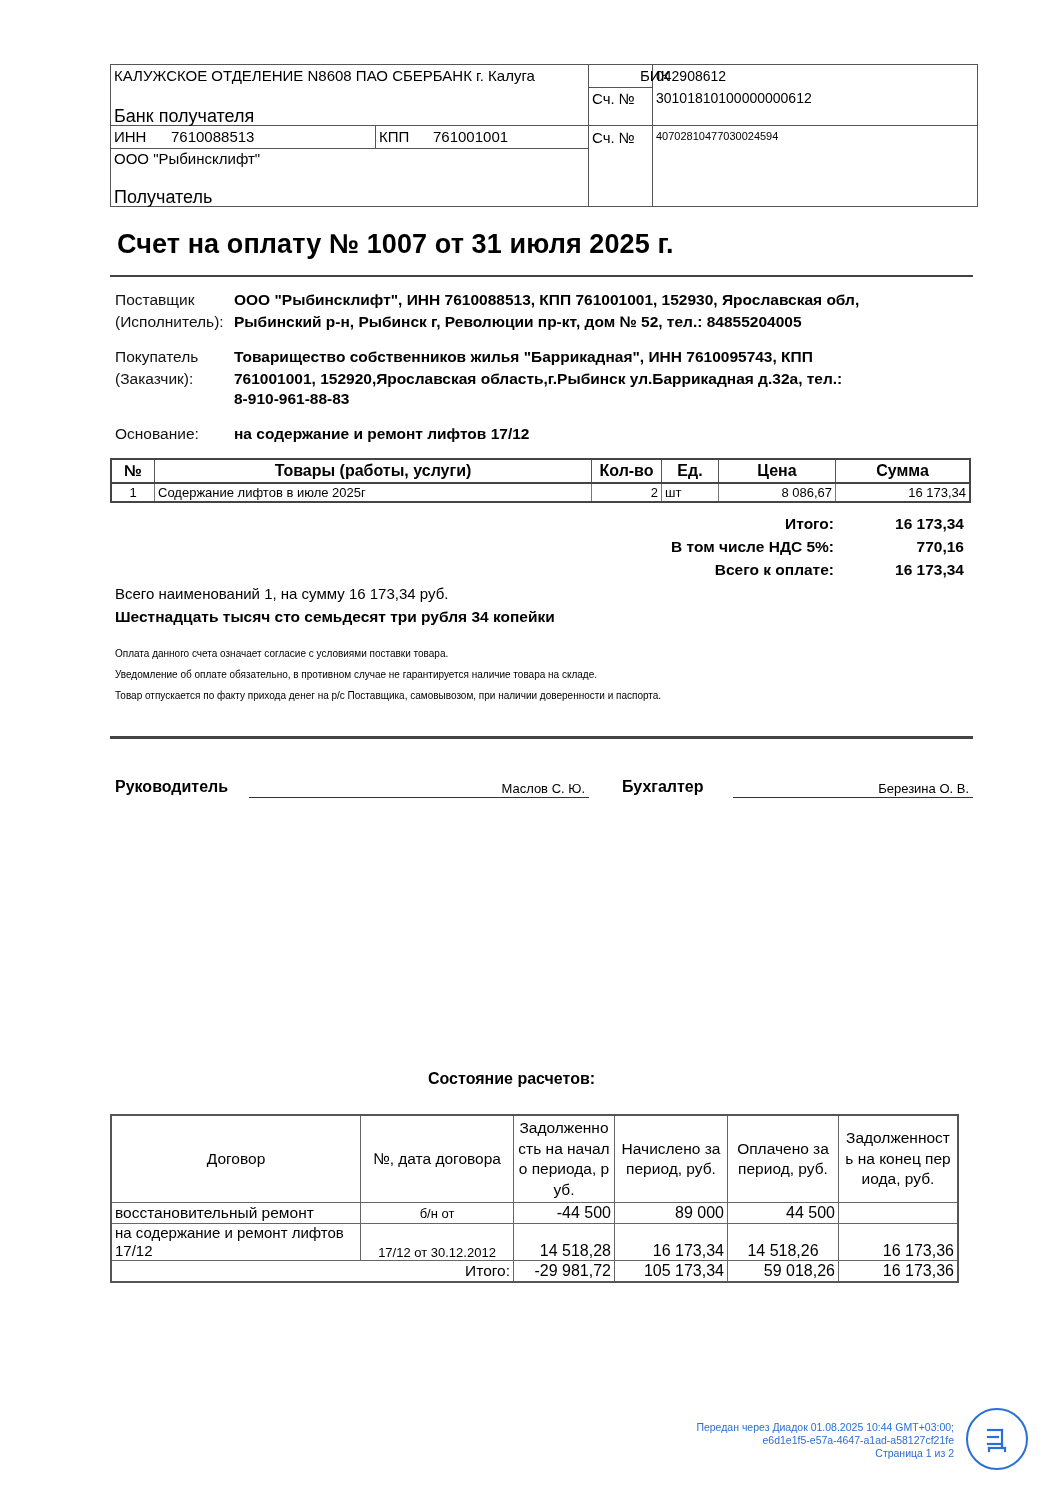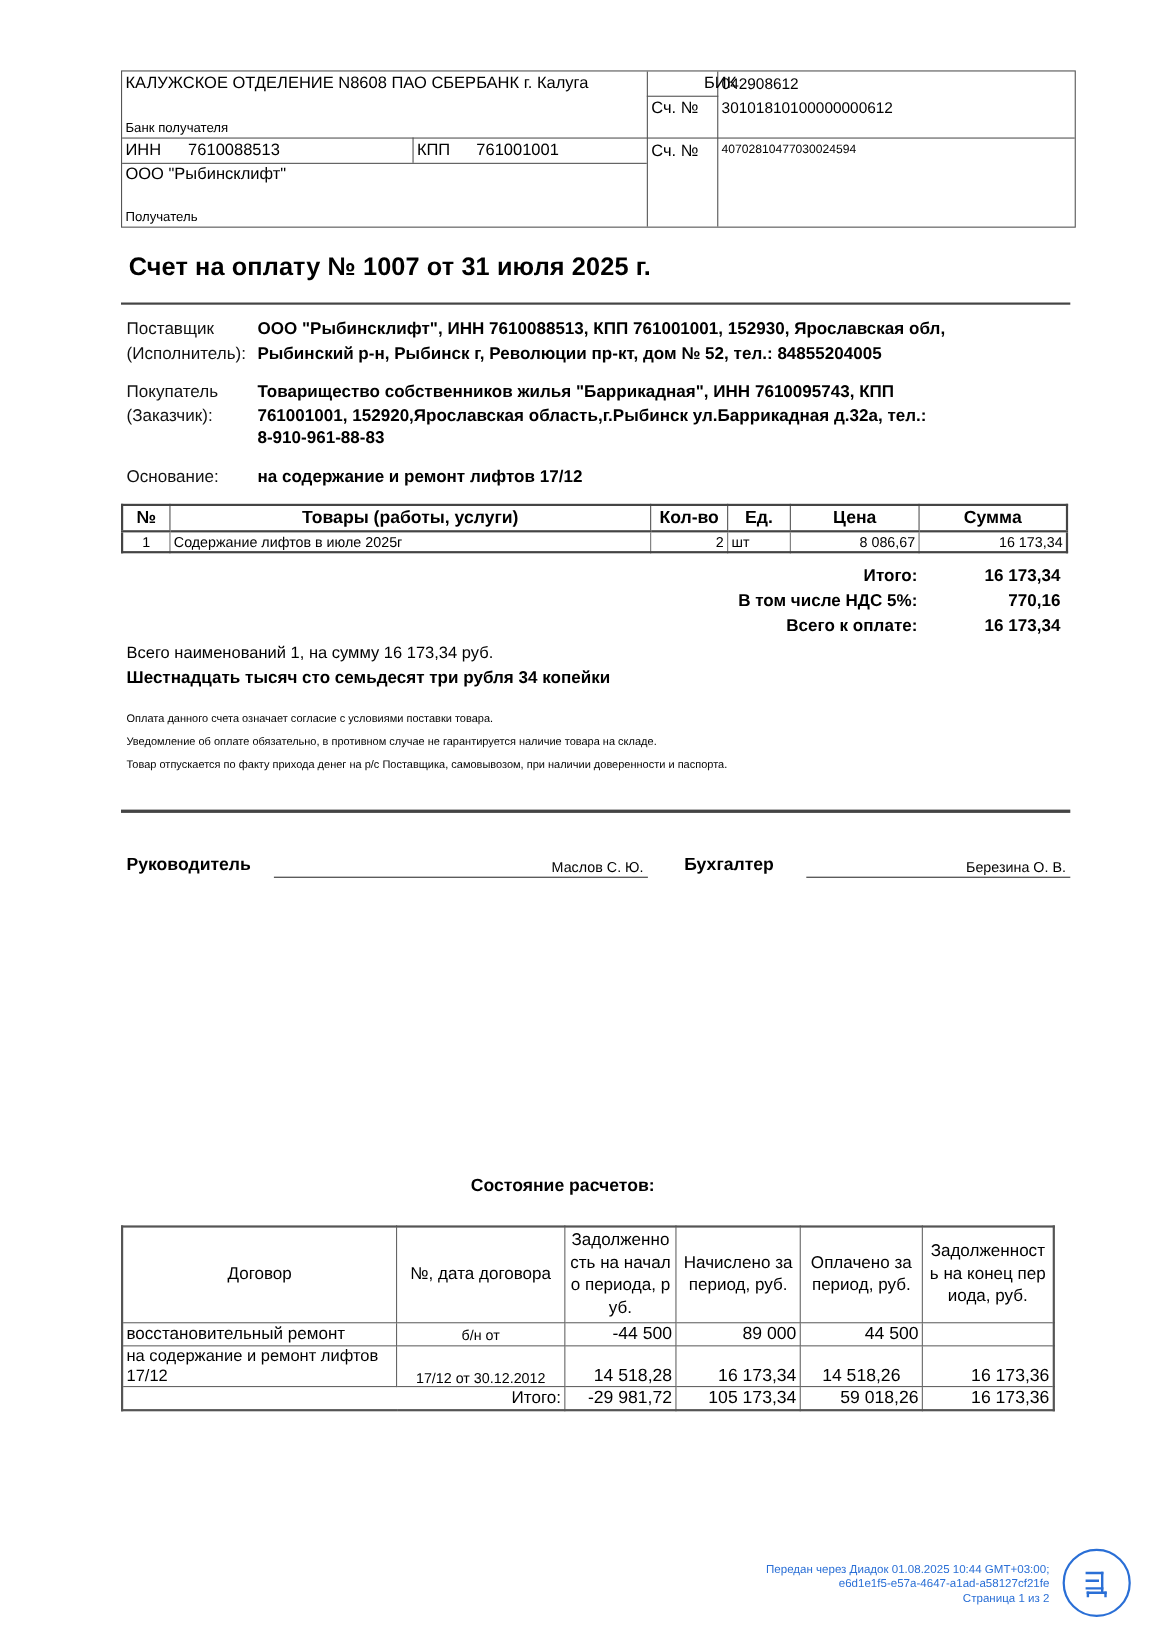--- a/index.html
+++ b/index.html
@@ -5,24 +5,24 @@
   html, body { margin: 0; padding: 0; background: #ffffff; }
   body { width: 1061px; height: 1500px; position: relative; overflow: hidden;
          font-family: "Liberation Sans", "DejaVu Sans", sans-serif; color: #000; }
   .abs { position: absolute; }
 
   
   .bank { position: absolute; left: 110px; top: 64px; width: 868px; height: 143px;
           border: 1px solid #555; box-sizing: border-box; }
   .bank .line { position: absolute; background: #555; }
   .bank .t { position: absolute; font-size: 15px; white-space: nowrap; line-height: 18px; }
-  .bank .s { position: absolute; font-size: 12px; white-space: nowrap; line-height: 16px; }
-
-  
-  .title { left: 117px; top: 229px; font-size: 23px; font-weight: bold; letter-spacing: 0.1px; }
+  .bank .s { position: absolute; font-size: 18px; white-space: nowrap; line-height: 16px; }
+
+  
+  .title { left: 117px; top: 229px; font-size: 27px; font-weight: bold; letter-spacing: 0.1px; }
   .rule { position: absolute; background: #444; }
 
   
   .lbl { font-size: 15.5px; line-height: 22px; color: #111; white-space: nowrap; }
   .val { font-size: 15.5px; line-height: 22px; font-weight: bold; }
 
   
   table.goods { position: absolute; left: 110px; top: 458px; width: 861px; border-collapse: collapse;
                 border: 2px solid #444; }
   table.goods th { font-size: 16px; font-weight: bold; border: 1px solid #555; padding: 0 3px; height: 22px; }

